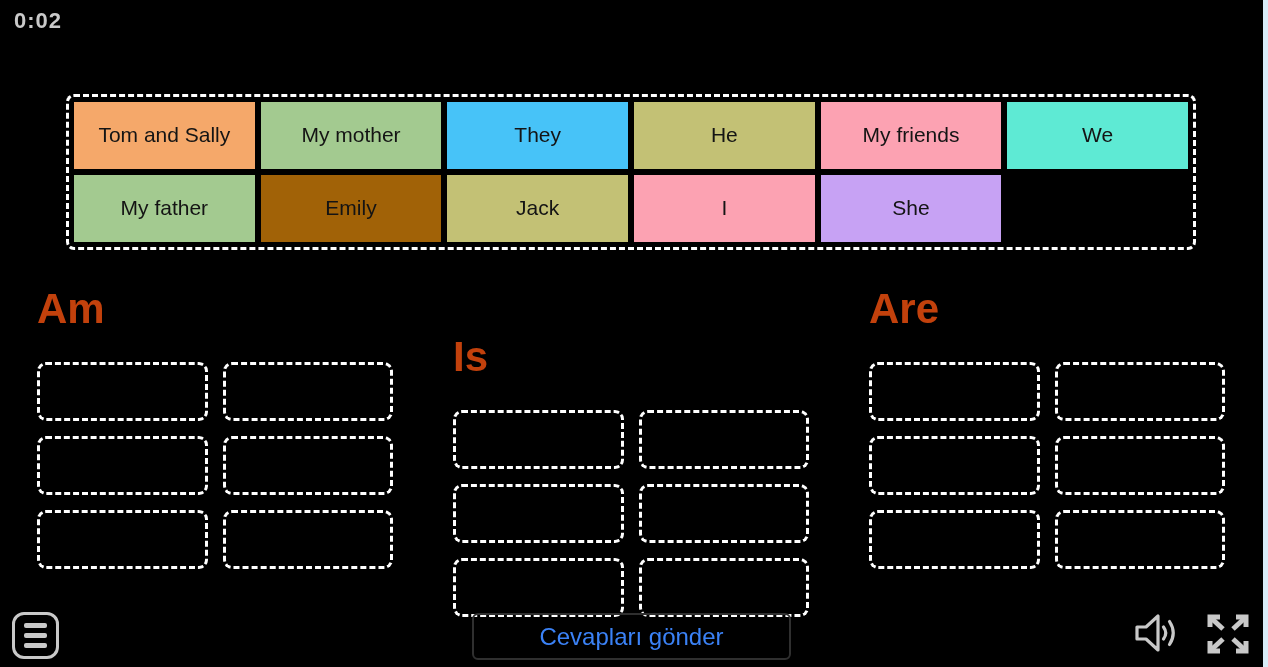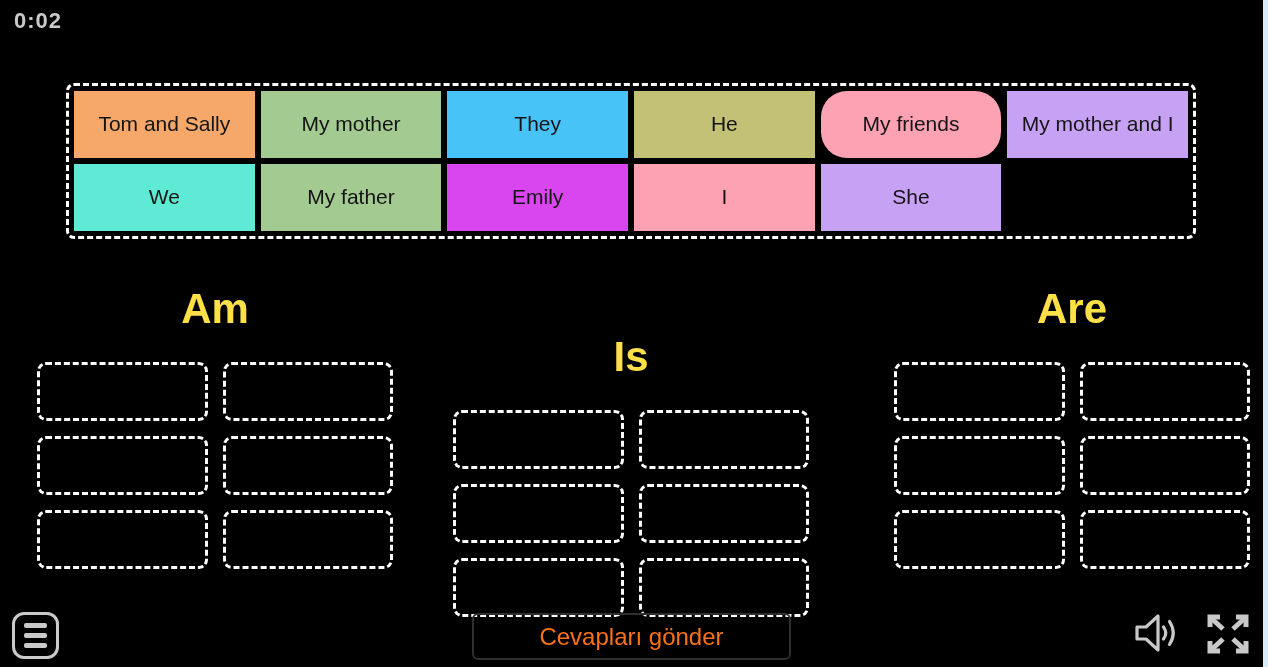--- a/index.html
+++ b/index.html
@@ -13,21 +13,21 @@
   .edge-strip {
     position: absolute; right: 0; top: 0; width: 5px; height: 667px;
     background: #d9edf8;
   }
   .timer {
     position: absolute; left: 14px; top: 8px;
     font-size: 22px; font-weight: 700; color: #c9c9c9;
     letter-spacing: 1px;
   }
   .tile-bank {
-    position: absolute; left: 66px; top: 83px;
+    position: absolute; left: 66px; top: 94px;
     width: 1130px; height: 156px;
     border: 3px dashed #ffffff; border-radius: 8px;
     padding: 5px;
     display: grid;
     grid-template-columns: repeat(6, 1fr);
     grid-template-rows: 1fr 1fr;
     gap: 6px;
   }
   .tile {
     display: flex; align-items: center; justify-content: center;
@@ -36,25 +36,25 @@
     font-size: 21px; line-height: 1.15;
     padding: 2px 8px;
     cursor: grab;
     user-select: none;
   }
   .group {
     position: absolute; top: 283px; width: 356px;
   }
   .group-am  { left: 37px; }
   .group-is  { left: 453px; margin-top: 48px; }
-  .group-are { left: 894px; }
+  .group-are { left: 869px; }
   .group-label {
     display: block;
-    text-align: center;
-    font-size: 42px; font-weight: 700; color: #fde047;
+    text-align: left;
+    font-size: 42px; font-weight: 700; color: #c2410c;
     height: 52px; line-height: 52px;
     margin-bottom: 27px;
   }
   .slots {
     display: grid;
     grid-template-columns: 1fr 1fr;
     column-gap: 15px; row-gap: 15px;
   }
   .slot {
     height: 59px;
@@ -74,21 +74,21 @@
   }
   .menu-bar {
     width: 23px; height: 5px; border-radius: 2px;
     background: #c9c9c9;
   }
   .submit-button {
     position: absolute; left: 472px; top: 613px;
     width: 319px; height: 47px;
     background: transparent;
     border: 2px solid #2f2f2f; border-radius: 6px;
-    color: #f97316;
+    color: #3b82f6;
     font-size: 24px;
     font-family: "Liberation Sans", "DejaVu Sans", sans-serif;
     text-align: center;
     cursor: default;
   }
   .icon-btn {
     position: absolute;
     background: transparent; border: none; padding: 0;
     cursor: pointer;
     line-height: 0;
@@ -102,25 +102,25 @@
 
 <div class="edge-strip"></div>
 
 <div class="timer">0:02</div>
 
 <div class="tile-bank">
     <div class="tile" style="background: rgb(245, 168, 106);">Tom and Sally</div>
     <div class="tile" style="background: rgb(163, 202, 144);">My mother</div>
     <div class="tile" style="background: rgb(71, 195, 248);">They</div>
     <div class="tile" style="background: rgb(195, 193, 117);">He</div>
-    <div class="tile" style="background: rgb(252, 162, 178); border-radius: 26px;">My friends</div>
-    <div class="tile" style="background: rgb(199, 162, 244);">My mother and I</div>
+    <div class="tile" style="background: rgb(252, 162, 178);">My friends</div>
     <div class="tile" style="background: #5eead4;">We</div>
     <div class="tile" style="background: rgb(163, 202, 144);">My father</div>
-    <div class="tile" style="background: #d946ef;">Emily</div>
+    <div class="tile" style="background: #a16207;">Emily</div>
+    <div class="tile" style="background: rgb(195, 193, 117);">Jack</div>
     <div class="tile" style="background: rgb(252, 162, 178);">I</div>
     <div class="tile" style="background: rgb(199, 162, 244);">She</div>
   </div>
 
 <div class="group group-am">
   <span class="group-label">Am</span>
   <div class="slots">
       <div class="slot"></div>
       <div class="slot"></div>
       <div class="slot"></div>

